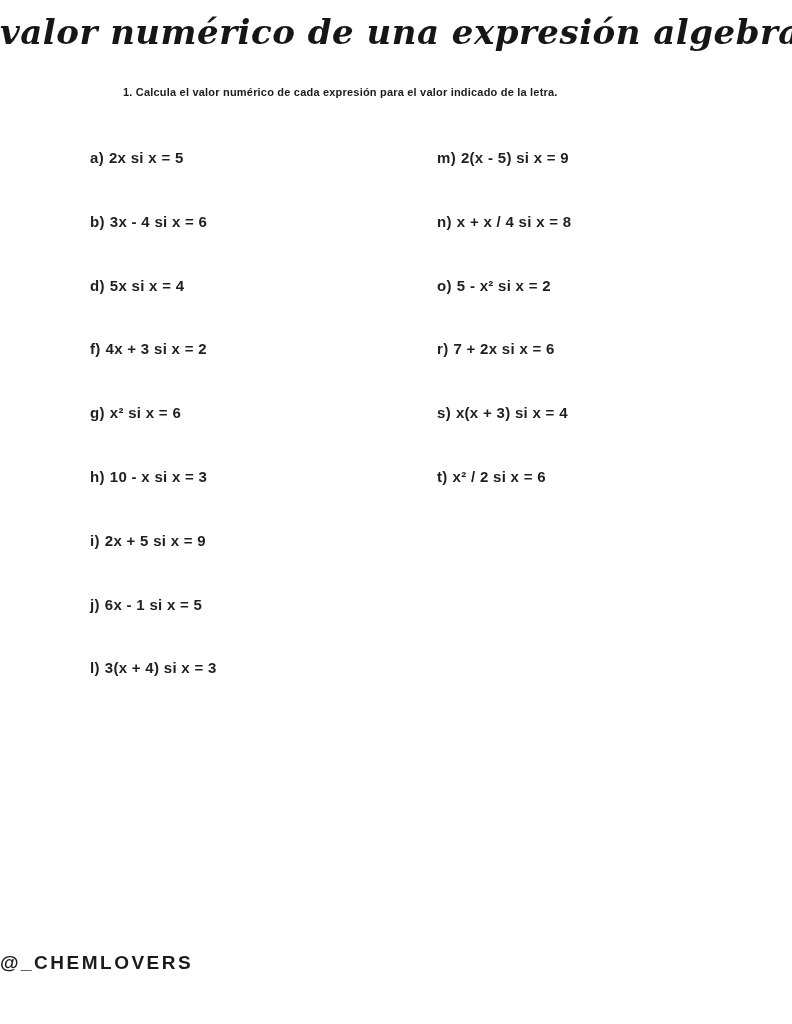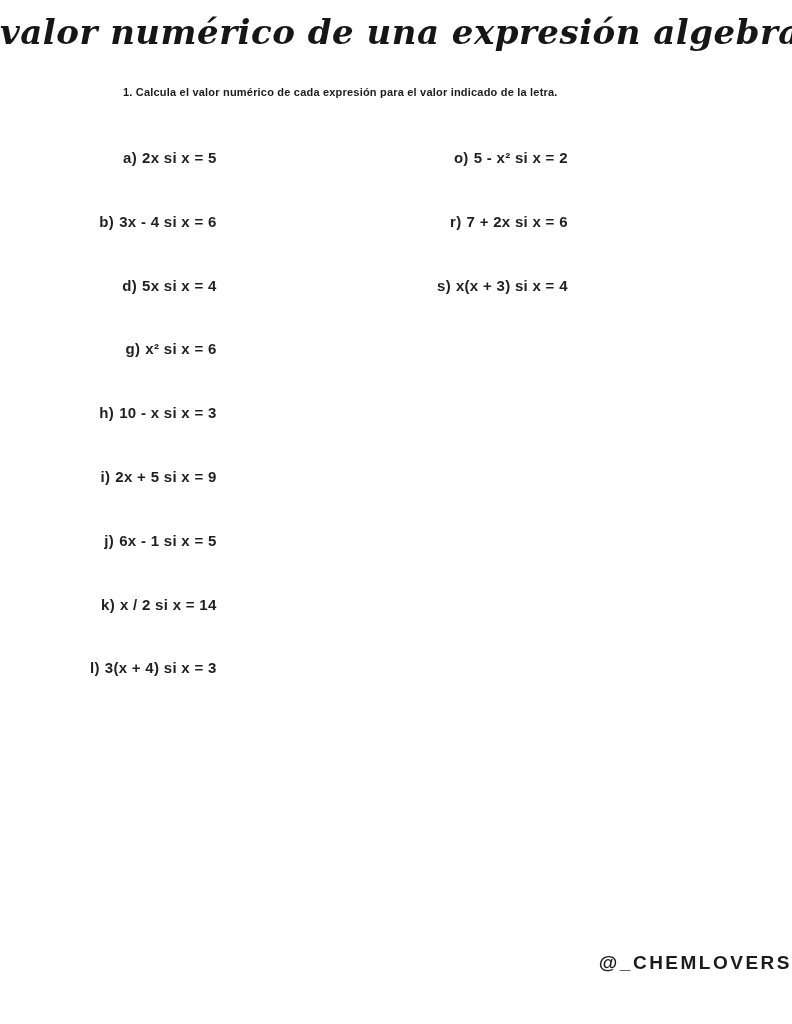--- a/index.html
+++ b/index.html
@@ -51,59 +51,61 @@
   .column-left  { left: 90px;  }
   .column-right { left: 437px; }
   .exercise {
     height: 63.8px;
     font-size: 15px;
     font-weight: 600;
     line-height: 18px;
     letter-spacing: 0.3px;
     color: #1f1f1f;
     white-space: nowrap;
-    text-align: right;
   }
   .exercise .label {
     margin-right: 5px;
   }
   .footer {
     position: absolute;
     top: 952px;
     left: 0;
     width: 100%;
-    text-align: right;
+    text-align: left;
     font-size: 19px;
     font-weight: 700;
     letter-spacing: 2.5px;
     color: #1b1b1b;
   }
 </style>
 </head>
 <body>
 
 <div class="page" style="background: rgb(255, 255, 255); color: rgb(28, 28, 28);">
 
   <div class="title">valor numérico de una expresión algebraica</div>
 
   <div class="instruction">1. Calcula el valor numérico de cada expresión para el valor indicado de la letra.</div>
 
   <div class="column column-left">
     <div class="exercise"><span class="label">a)</span><span>2x si x = 5</span></div>
     <div class="exercise"><span class="label">b)</span><span>3x - 4 si x = 6</span></div>
     <div class="exercise"><span class="label">d)</span><span>5x si x = 4</span></div>
+    <div class="exercise"><span class="label">f)</span><span>4x + 3 si x = 2</span></div>
     <div class="exercise"><span class="label">g)</span><span>x² si x = 6</span></div>
     <div class="exercise"><span class="label">h)</span><span>10 - x si x = 3</span></div>
     <div class="exercise"><span class="label">i)</span><span>2x + 5 si x = 9</span></div>
     <div class="exercise"><span class="label">j)</span><span>6x - 1 si x = 5</span></div>
-    <div class="exercise"><span class="label">k)</span><span>x / 2 si x = 14</span></div>
     <div class="exercise"><span class="label">l)</span><span>3(x + 4) si x = 3</span></div>
   </div>
 
   <div class="column column-right">
+    <div class="exercise"><span class="label">m)</span><span>2(x - 5) si x = 9</span></div>
+    <div class="exercise"><span class="label">n)</span><span>x + x / 4 si x = 8</span></div>
     <div class="exercise"><span class="label">o)</span><span>5 - x² si x = 2</span></div>
     <div class="exercise"><span class="label">r)</span><span>7 + 2x si x = 6</span></div>
     <div class="exercise"><span class="label">s)</span><span>x(x + 3) si x = 4</span></div>
+    <div class="exercise"><span class="label">t)</span><span>x² / 2 si x = 6</span></div>
   </div>
 
   <div class="footer">@_CHEMLOVERS</div>
 
 </div>
 
 </body></html>

